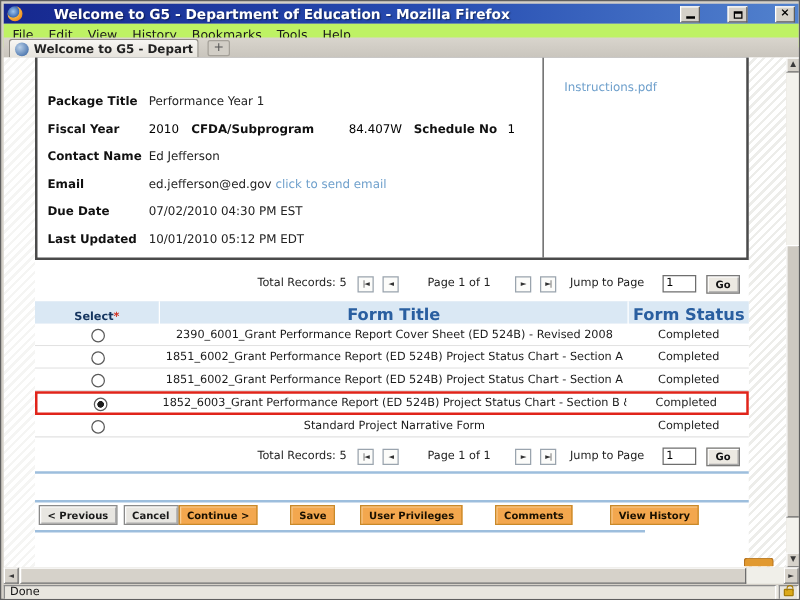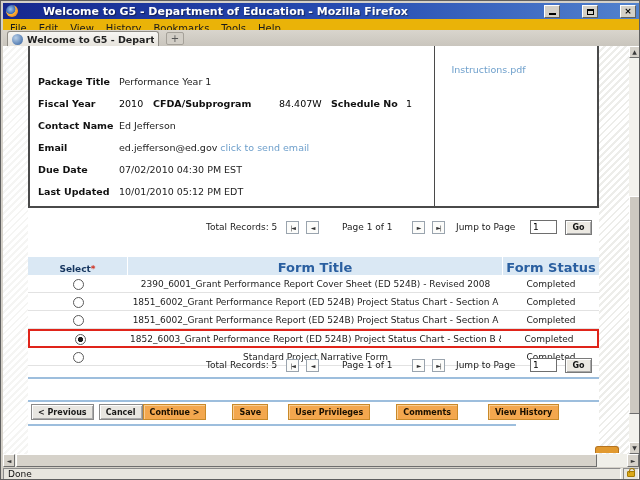--- a/index.html
+++ b/index.html
@@ -22,21 +22,21 @@
   .win-btn { width:16px; height:13px; background:#d4d0c8; margin-left:2px;
              border:1px solid; border-color:#fff #5f5f5f #5f5f5f #fff;
              display:flex; align-items:center; justify-content:center;
              font-size:9px; font-weight:bold; color:#000; line-height:1; }
   .glyph-min { width:7px; height:2px; background:#000; margin-top:6px; }
   .glyph-restore { width:7px; height:6px; border:1px solid #000; border-top-width:2px;
                    position:relative; margin-top:1px; }
 
   
   .menubar { position:absolute; left:2px; top:18px; width:636px; height:19px;
-             background:#eab308; display:flex; align-items:center; gap:12px; padding-left:7px; }
+             background:#bef264; display:flex; align-items:center; gap:12px; padding-left:7px; }
   .menu-item { font-size:10px; color:#1a1a1a; line-height:11px; display:block; }
   .menu-item::first-letter { text-decoration:underline; }
 
   
   .tabbar { position:absolute; left:2px; top:29px; width:636px; height:16px;
             background:linear-gradient(#d9d5cd,#c9c5bd); }
   .tab { position:absolute; left:4px; top:1px; width:152px; height:15px;
          background:linear-gradient(#f7f6f3,#e6e3dc); border:1px solid #8f8c85; border-bottom:none;
          border-radius:3px 3px 0 0; display:flex; align-items:center; padding:0 4px; }
   .favicon { width:11px; height:11px; border-radius:50%;
@@ -74,21 +74,21 @@
   .pg-btn { position:absolute; top:2px; width:13px; height:13px; background:#fcfcfa;
             border:1px solid #9aa4ae; font-size:6px; color:#333; text-align:center;
             line-height:11px; letter-spacing:-1px; }
   .pg-input { position:absolute; top:1px; width:27px; height:14px; border:1px solid #6e6e6e;
               font-size:9px; padding:0 2px; font-family:inherit; }
   .pg-go { position:absolute; top:1px; width:27px; height:15px; background:#ece9e2;
            border:1px solid #7a7a7a; box-shadow:inset 1px 1px 0 #fff, inset -1px -1px 0 #a8a8a8;
            font-size:8px; font-weight:bold; color:#111; text-align:center; line-height:13px; }
 
   
-  .ftable { position:absolute; left:25px; top:195px; width:571px;margin-top:16px; }
+  .ftable { position:absolute; left:25px; top:195px; width:571px; }
   .fhead { display:flex; height:18px; background:#dae8f4; align-items:center; }
   .fhead .c1 { width:100px; text-align:center; border-right:1px solid #fff; }
   .fhead .c2 { flex:1; text-align:center; border-right:1px solid #fff; }
   .fhead .c3 { width:96px; text-align:center; }
   .h-select { font-size:9px; font-weight:bold; color:#15355f; }
   .h-req { color:#d03020; font-size:9px; font-weight:bold; }
   .h-link { font-size:13px; font-weight:bold; color:#2a5fa0; cursor:pointer; }
   .frow { display:flex; height:18px; align-items:center; border-bottom:1px solid #e2e2e2; background:#fff; }
   .frow .c1 { width:100px; text-align:center; }
   .frow .c2 { flex:1; text-align:center; font-size:9px; color:#1c1c1c;

